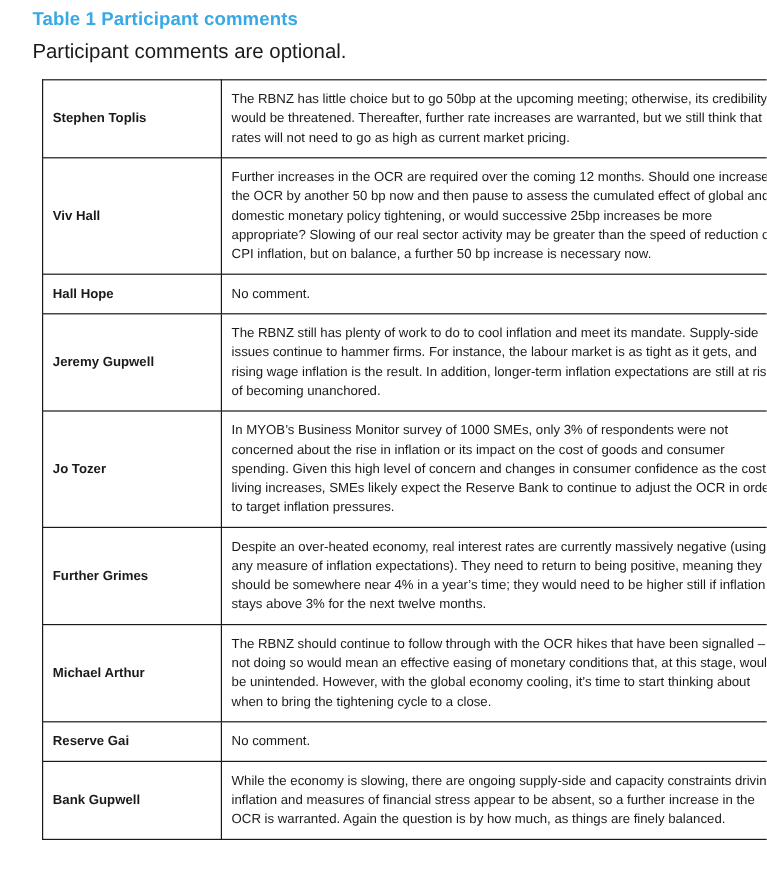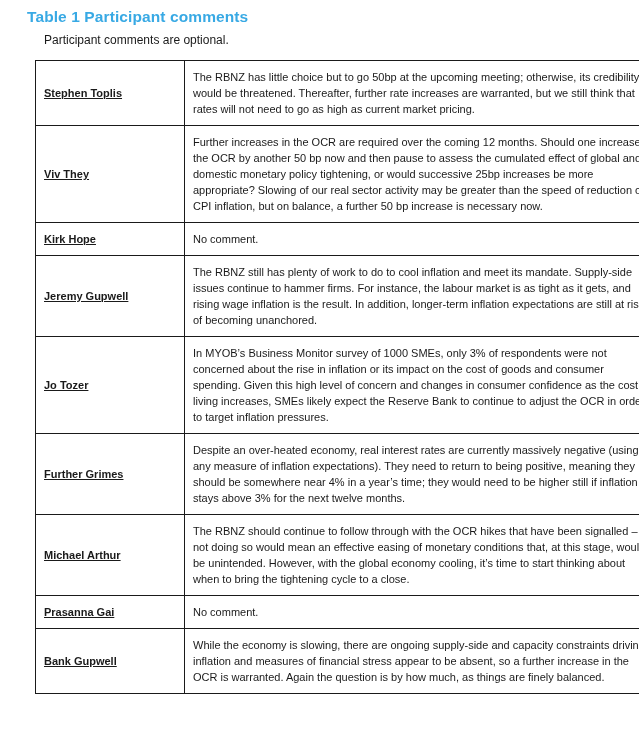--- a/index.html
+++ b/index.html
@@ -20,43 +20,42 @@
   .doc-title {
     margin: 0;
     padding: 8px 0 0 27px;
     font-size: 15.5px;
     font-weight: bold;
     color: #38a9e4;
     letter-spacing: 0.1px;
   }
   .doc-subtitle {
     margin: 0;
-    padding: 7px 0 0 44px;
-    font-size: 12px;
+    padding: 7px 0 0 27px;
+    font-size: 17px;
     color: #1a1a1a;
   }
   table.comments-table {
     border-collapse: collapse;
     margin: 13px 0 0 35px;
     width: 591px;
     table-layout: fixed;
   }
   table.comments-table td {
     border: 1.4px solid #1a1a1a;
     vertical-align: middle;
     padding: 8px 8px;
     font-size: 11px;
     line-height: 16px;
   }
   td.name-cell {
     width: 132px;
     font-weight: bold;
     font-size: 11.5px;
     color: #1a1a1a;
-    text-decoration: underline;
   }
   td.comment-cell {
     width: 459px;
     color: #1a1a1a;
   }
 </style>
 </head>
 <body>
 
 <div class="page">
@@ -65,45 +64,45 @@
 
   <p class="doc-subtitle">Participant comments are optional.</p>
 
   <table class="comments-table">
     <tbody>
       <tr>
         <td class="name-cell">Stephen Toplis</td>
         <td class="comment-cell">The RBNZ has little choice but to go 50bp at the upcoming meeting; otherwise, its credibility would be threatened. Thereafter, further rate increases are warranted, but we still think that rates will not need to go as high as current market pricing.</td>
       </tr>
       <tr>
-        <td class="name-cell">Viv They</td>
+        <td class="name-cell">Viv Hall</td>
         <td class="comment-cell">Further increases in the OCR are required over the coming 12 months. Should one increase the OCR by another 50 bp now and then pause to assess the cumulated effect of global and domestic monetary policy tightening, or would successive 25bp increases be more appropriate? Slowing of our real sector activity may be greater than the speed of reduction of CPI inflation, but on balance, a further 50 bp increase is necessary now.</td>
       </tr>
       <tr>
-        <td class="name-cell">Kirk Hope</td>
+        <td class="name-cell">Hall Hope</td>
         <td class="comment-cell">No comment.</td>
       </tr>
       <tr>
         <td class="name-cell">Jeremy Gupwell</td>
         <td class="comment-cell">The RBNZ still has plenty of work to do to cool inflation and meet its mandate. Supply-side issues continue to hammer firms. For instance, the labour market is as tight as it gets, and rising wage inflation is the result. In addition, longer-term inflation expectations are still at risk of becoming unanchored.</td>
       </tr>
       <tr>
         <td class="name-cell">Jo Tozer</td>
         <td class="comment-cell">In MYOB’s Business Monitor survey of 1000 SMEs, only 3% of respondents were not concerned about the rise in inflation or its impact on the cost of goods and consumer spending. Given this high level of concern and changes in consumer confidence as the cost of living increases, SMEs likely expect the Reserve Bank to continue to adjust the OCR in order to target inflation pressures.</td>
       </tr>
       <tr>
         <td class="name-cell">Further Grimes</td>
         <td class="comment-cell">Despite an over-heated economy, real interest rates are currently massively negative (using any measure of inflation expectations). They need to return to being positive, meaning they should be somewhere near 4% in a year’s time; they would need to be higher still if inflation stays above 3% for the next twelve months.</td>
       </tr>
       <tr>
         <td class="name-cell">Michael Arthur</td>
         <td class="comment-cell">The RBNZ should continue to follow through with the OCR hikes that have been signalled – not doing so would mean an effective easing of monetary conditions that, at this stage, would be unintended. However, with the global economy cooling, it’s time to start thinking about when to bring the tightening cycle to a close.</td>
       </tr>
       <tr>
-        <td class="name-cell">Prasanna Gai</td>
+        <td class="name-cell">Reserve Gai</td>
         <td class="comment-cell">No comment.</td>
       </tr>
       <tr>
         <td class="name-cell">Bank Gupwell</td>
         <td class="comment-cell">While the economy is slowing, there are ongoing supply-side and capacity constraints driving inflation and measures of financial stress appear to be absent, so a further increase in the OCR is warranted. Again the question is by how much, as things are finely balanced.</td>
       </tr>
     </tbody>
   </table>
 
 </div>

